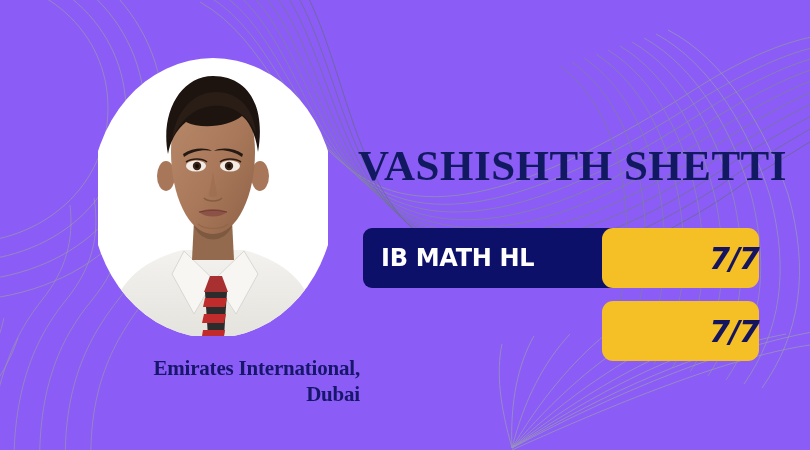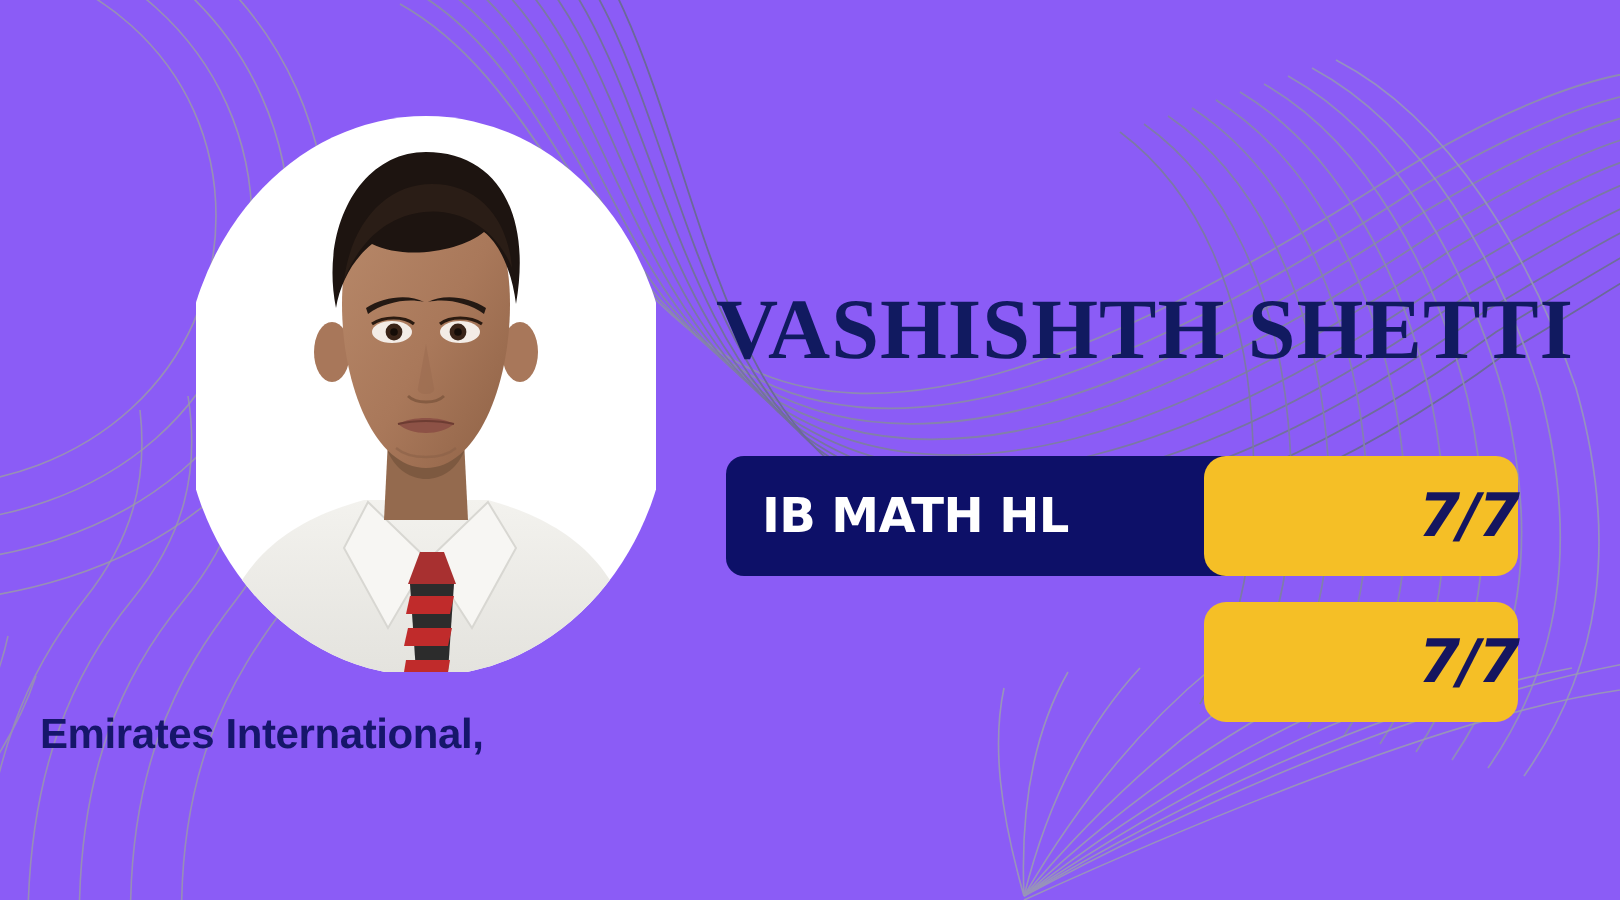--- a/index.html
+++ b/index.html
@@ -35,23 +35,23 @@
     overflow: hidden;
   }
   #photo-wrap svg { display: block; }
 
   
   #school-name {
     position: absolute;
     left: 20px;
     top: 355px;
     width: 340px;
-    text-align: left;
+    text-align: right;
     color: #16166b;
-    font-family: Liberation Sans, sans-serif;
+    font-family: Liberation Serif, serif;
     font-weight: bold;
     font-size: 21px;
     line-height: 1.25;
     letter-spacing: -0.2px;
   }
   #school-name .ln2 { display: block; }
 
   
   #student-name {
     position: absolute;
@@ -282,15 +282,16 @@
     <div class="score-row">
       <div class="score-pill">
         <span class="score-label">7/7</span>
       </div>
     </div>
 
   </div>
 
   <div id="school-name">
     <span>Emirates International,</span>
+    <span class="ln2">Dubai</span>
   </div>
 
 </div>
 
 </body></html>

